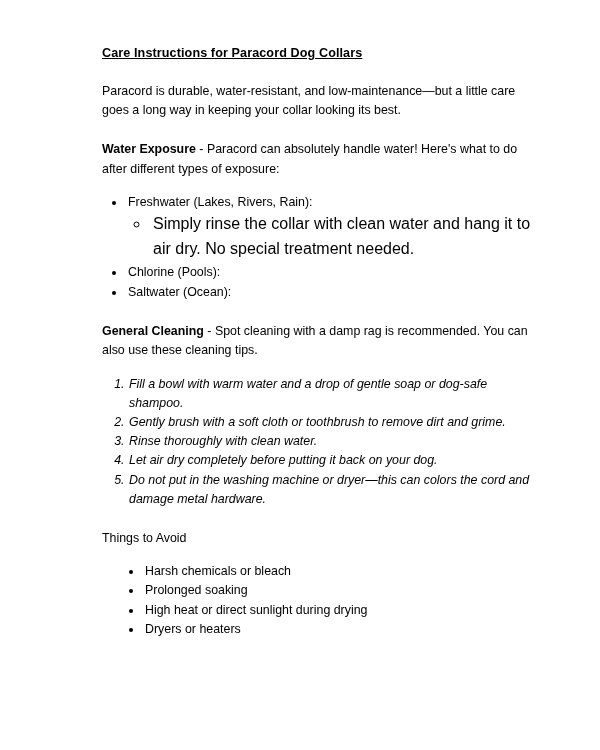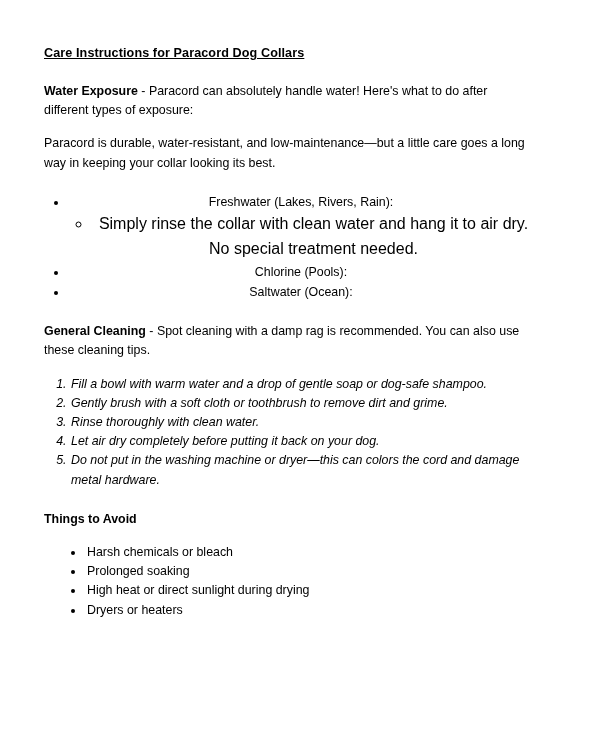--- a/index.html
+++ b/index.html
@@ -11,21 +11,21 @@
     height: 750px;
     background: #ffffff;
     font-family: "Liberation Sans", sans-serif;
     color: #000000;
     overflow: hidden;
   }
   .page {
     box-sizing: border-box;
     width: 600px;
     height: 750px;
-    padding: 46px 68px 0 44px;
+    padding: 46px 68px 0 102px;
   }
   .doc-title {
     font-size: 12.6px;
     font-weight: bold;
     text-decoration: underline;
     margin: 0 0 22px 0;
     letter-spacing: 0.1px;
   }
   p.para {
     font-size: 12.4px;
@@ -41,21 +41,20 @@
   ul.bullets {
     margin: 0 0 20px 0;
     padding-left: 24px;
     list-style-type: disc;
   }
   ul.bullets > li {
     font-size: 12.4px;
     line-height: 1.55;
     margin: 0 0 1px 0;
     padding-left: 2px;
-    text-align: center;
   }
   ul.sub {
     margin: 0;
     padding-left: 22px;
     list-style-type: circle;
   }
   ul.sub > li {
     font-size: 16px;
     line-height: 1.55;
     margin: 0;
@@ -68,21 +67,21 @@
   }
   ol.numbers > li {
     font-size: 12.4px;
     line-height: 1.55;
     margin: 0;
     padding-left: 1px;
     font-style: italic;
   }
   .section-head {
     font-size: 12.4px;
-    font-weight: bold;
+    font-weight: normal;
     margin: 0 0 3px 0;
   }
   ul.avoid {
     margin: 17px;
     padding-left: 24px;
     list-style-type: disc;
   }
   ul.avoid > li {
     font-size: 12.4px;
     line-height: 1.55;
@@ -90,23 +89,23 @@
     padding-left: 2px;
   }
 </style>
 </head>
 <body>
 
 <div class="page">
 
   <h1 class="doc-title">Care Instructions for Paracord Dog Collars</h1>
 
+  <p class="para">Paracord is durable, water-resistant, and low-maintenance—but a little care goes a long way in keeping your collar looking its best.</p>
+
   <p class="para tight"><span class="lead">Water Exposure</span><span> - Paracord can absolutely handle water! Here's what to do after different types of exposure:</span></p>
-
-  <p class="para">Paracord is durable, water-resistant, and low-maintenance—but a little care goes a long way in keeping your collar looking its best.</p>
 
   <ul class="bullets">
     <li>
       <span>Freshwater (Lakes, Rivers, Rain):</span>
       <ul class="sub">
         <li>Simply rinse the collar with clean water and hang it to air dry. No special treatment needed.</li>
       </ul>
     </li>
     <li>
       <span>Chlorine (Pools):</span>

